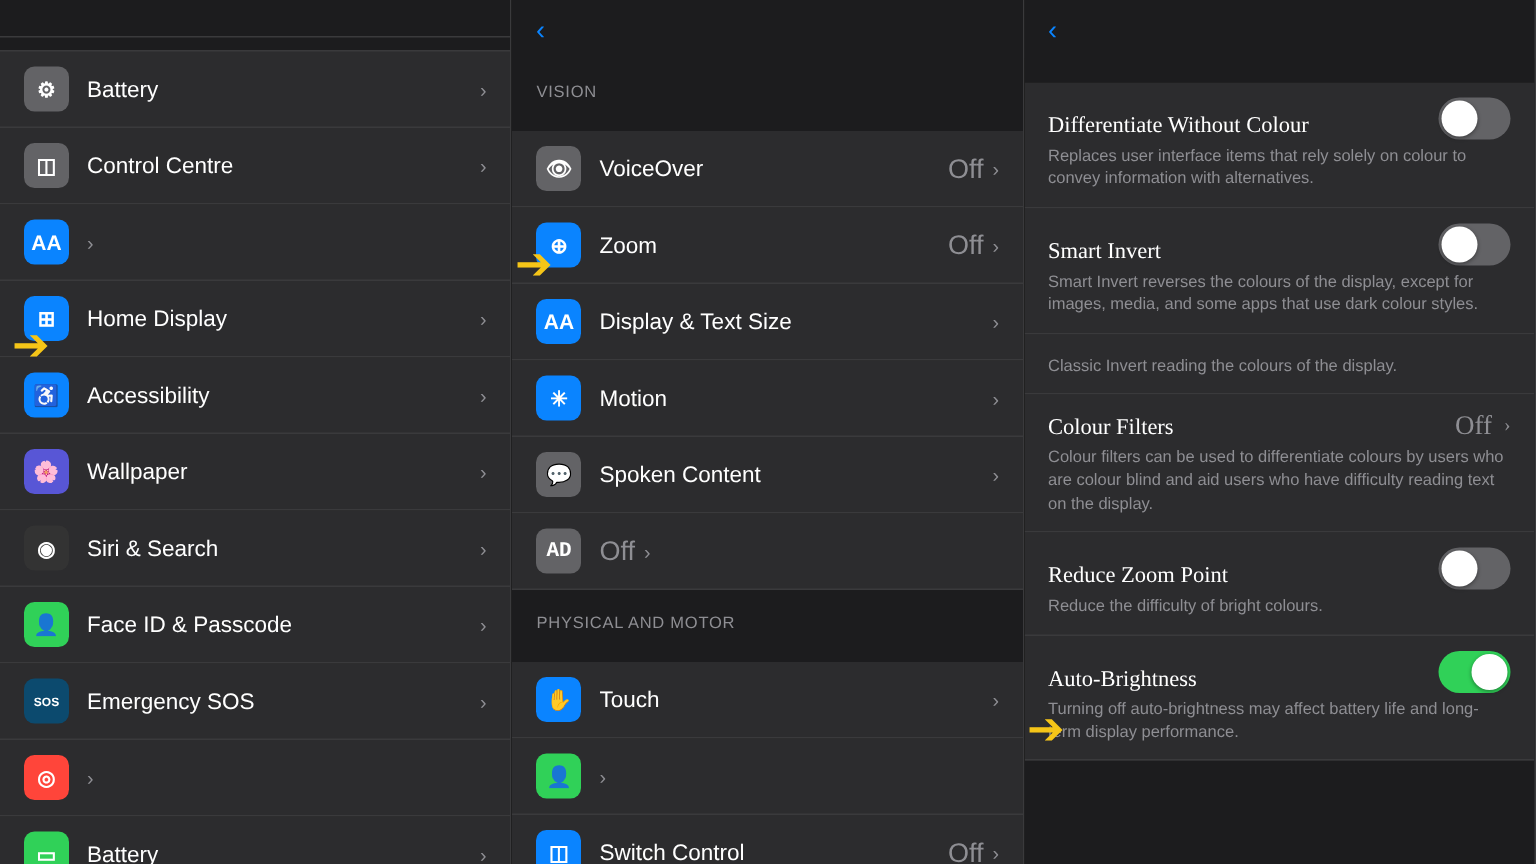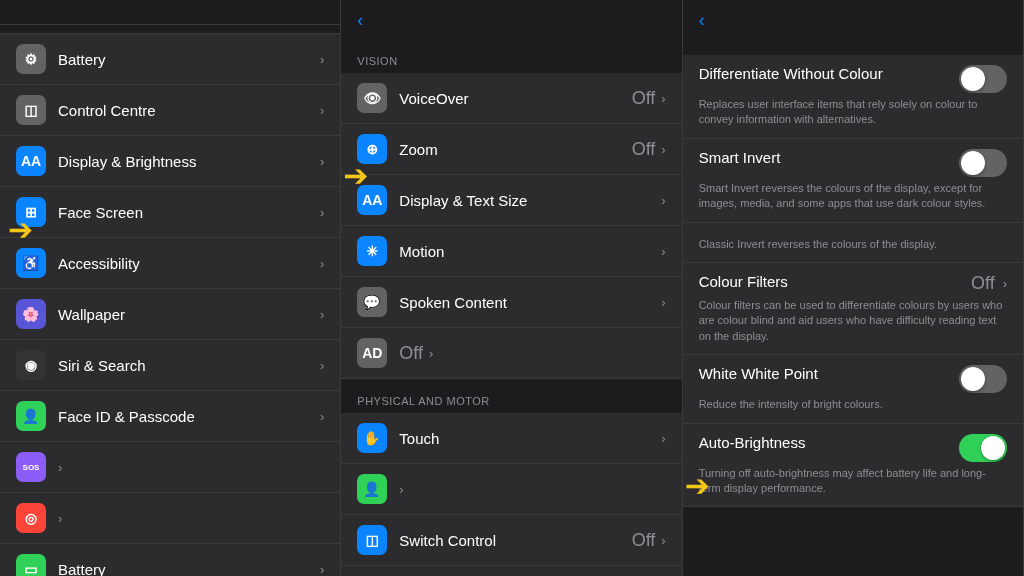--- a/index.html
+++ b/index.html
@@ -48,21 +48,21 @@
       overflow-y: auto;
       padding: 0;
     }
     .settings-list::-webkit-scrollbar { display: none; }
     .section-label {
       color: #8e8e93;
       font-size: 11px;
       font-weight: 400;
       text-transform: uppercase;
       letter-spacing: 0.5px;
-      padding: 16px 16px 6px;
+      padding: 16px 16px 20px;
     }
 
     .settings-item {
       display: flex;
       align-items: center;
       padding: 10px 16px;
       background: #2c2c2e;
       border-bottom: 1px solid #3a3a3c;
       cursor: pointer;
       position: relative;
@@ -117,22 +117,23 @@
 
     .toggle-row {
       display: flex;
       flex-direction: column;
       padding: 10px 16px;
       background: #2c2c2e;
       border-bottom: 1px solid #3a3a3c;
     }
     .toggle-header {
       display: flex;
-      align-items: flex-start;
+      align-items: flex-end;
       justify-content: space-between;
+      font-family: Liberation Serif, serif;
     }
     .toggle-title {
       color: #fff;
       font-size: 15px;
       flex: 1;
     }
     .toggle-desc {
       color: #8e8e93;
       font-size: 11px;
       margin-top: 4px;
@@ -234,34 +235,31 @@
     </div>
     <div class="item-right">
 
       <span class="chevron">›</span>
     </div>
   </div>
           <div class="settings-item">
     <div class="item-icon" style="background:#0a84ff;">
       <span style="color:#fff;font-size:14px;font-weight:700;">AA</span>
     </div>
-    <div class="item-content">
-      <span class="item-title">Display &amp; Brightness</span>
-    </div>
     <div class="item-right">
 
       <span class="chevron">›</span>
     </div>
   </div>
           <div class="settings-item">
     <div class="item-icon" style="background:#0a84ff;">
       <span style="color:#fff;font-size:14px;font-weight:700;">⊞</span>
     </div>
     <div class="item-content">
-      <span class="item-title">Face Screen</span>
+      <span class="item-title">Home Display</span>
     </div>
     <div class="item-right">
 
       <span class="chevron">›</span>
     </div>
   </div>
           <div class="settings-item">
     <div class="item-icon" style="background:#0a84ff;">
       <span style="color:#fff;font-size:14px;font-weight:700;">♿</span>
     </div>
@@ -303,22 +301,25 @@
     </div>
     <div class="item-content">
       <span class="item-title">Face ID &amp; Passcode</span>
     </div>
     <div class="item-right">
 
       <span class="chevron">›</span>
     </div>
   </div>
           <div class="settings-item">
-    <div class="item-icon" style="background:#8b5cf6;">
+    <div class="item-icon" style="background:#0c4a6e;">
       <span style="color:#fff;font-size:8px;font-weight:700;">SOS</span>
+    </div>
+    <div class="item-content">
+      <span class="item-title">Emergency SOS</span>
     </div>
     <div class="item-right">
 
       <span class="chevron">›</span>
     </div>
   </div>
           <div class="settings-item">
     <div class="item-icon" style="background:#ff453a;">
       <span style="color:#fff;font-size:14px;font-weight:700;">◎</span>
     </div>
@@ -411,21 +412,21 @@
       <div class="item-content">
         <span class="item-title">Spoken Content</span>
       </div>
       <div class="item-right">
 
         <span class="chevron">›</span>
       </div>
     </div>
         <div class="settings-item">
       <div class="item-icon" style="background:#636366;">
-        <span style="color:#fff;font-size:14px;font-weight:700;">AD</span>
+        <span style="color:#fff;font-size:14px;font-weight:700;font-family:Liberation Mono, monospace;">AD</span>
       </div>
       <div class="item-right">
         <span class="item-value">Off</span>
         <span class="chevron">›</span>
       </div>
     </div>
         <div class="section-label">PHYSICAL AND MOTOR</div>
         <div class="settings-item">
       <div class="item-icon" style="background:#0a84ff;">
         <span style="color:#fff;font-size:14px;font-weight:700;">✋</span>
@@ -491,40 +492,40 @@
         <div class="toggle-row">
       <div class="toggle-header">
         <span class="toggle-title">Smart Invert</span>
         <div class="toggle-switch off">
           <div class="toggle-knob"></div>
         </div>
       </div>
       <div class="toggle-desc">Smart Invert reverses the colours of the display, except for images, media, and some apps that use dark colour styles.</div>
     </div>
         <div class="toggle-row">
-      <div class="toggle-desc">Classic Invert reverses the colours of the display.</div>
+      <div class="toggle-desc">Classic Invert reading the colours of the display.</div>
     </div>
         <div class="toggle-row">
       <div class="toggle-header">
         <span class="toggle-title">Colour Filters</span>
         <div class="item-with-value">
           <span class="item-value">Off</span>
           <span class="chevron">›</span>
         </div>
       </div>
       <div class="toggle-desc">Colour filters can be used to differentiate colours by users who are colour blind and aid users who have difficulty reading text on the display.</div>
     </div>
         <div class="toggle-row">
       <div class="toggle-header">
-        <span class="toggle-title">White White Point</span>
+        <span class="toggle-title">Reduce Zoom Point</span>
         <div class="toggle-switch off">
           <div class="toggle-knob"></div>
         </div>
       </div>
-      <div class="toggle-desc">Reduce the intensity of bright colours.</div>
+      <div class="toggle-desc">Reduce the difficulty of bright colours.</div>
     </div>
         <div class="toggle-row">
       <div class="toggle-header">
         <span class="toggle-title">Auto-Brightness</span>
         <div class="toggle-switch on">
           <div class="toggle-knob"></div>
         </div>
       </div>
       <div class="toggle-desc">Turning off auto-brightness may affect battery life and long-term display performance.</div>
     </div>

